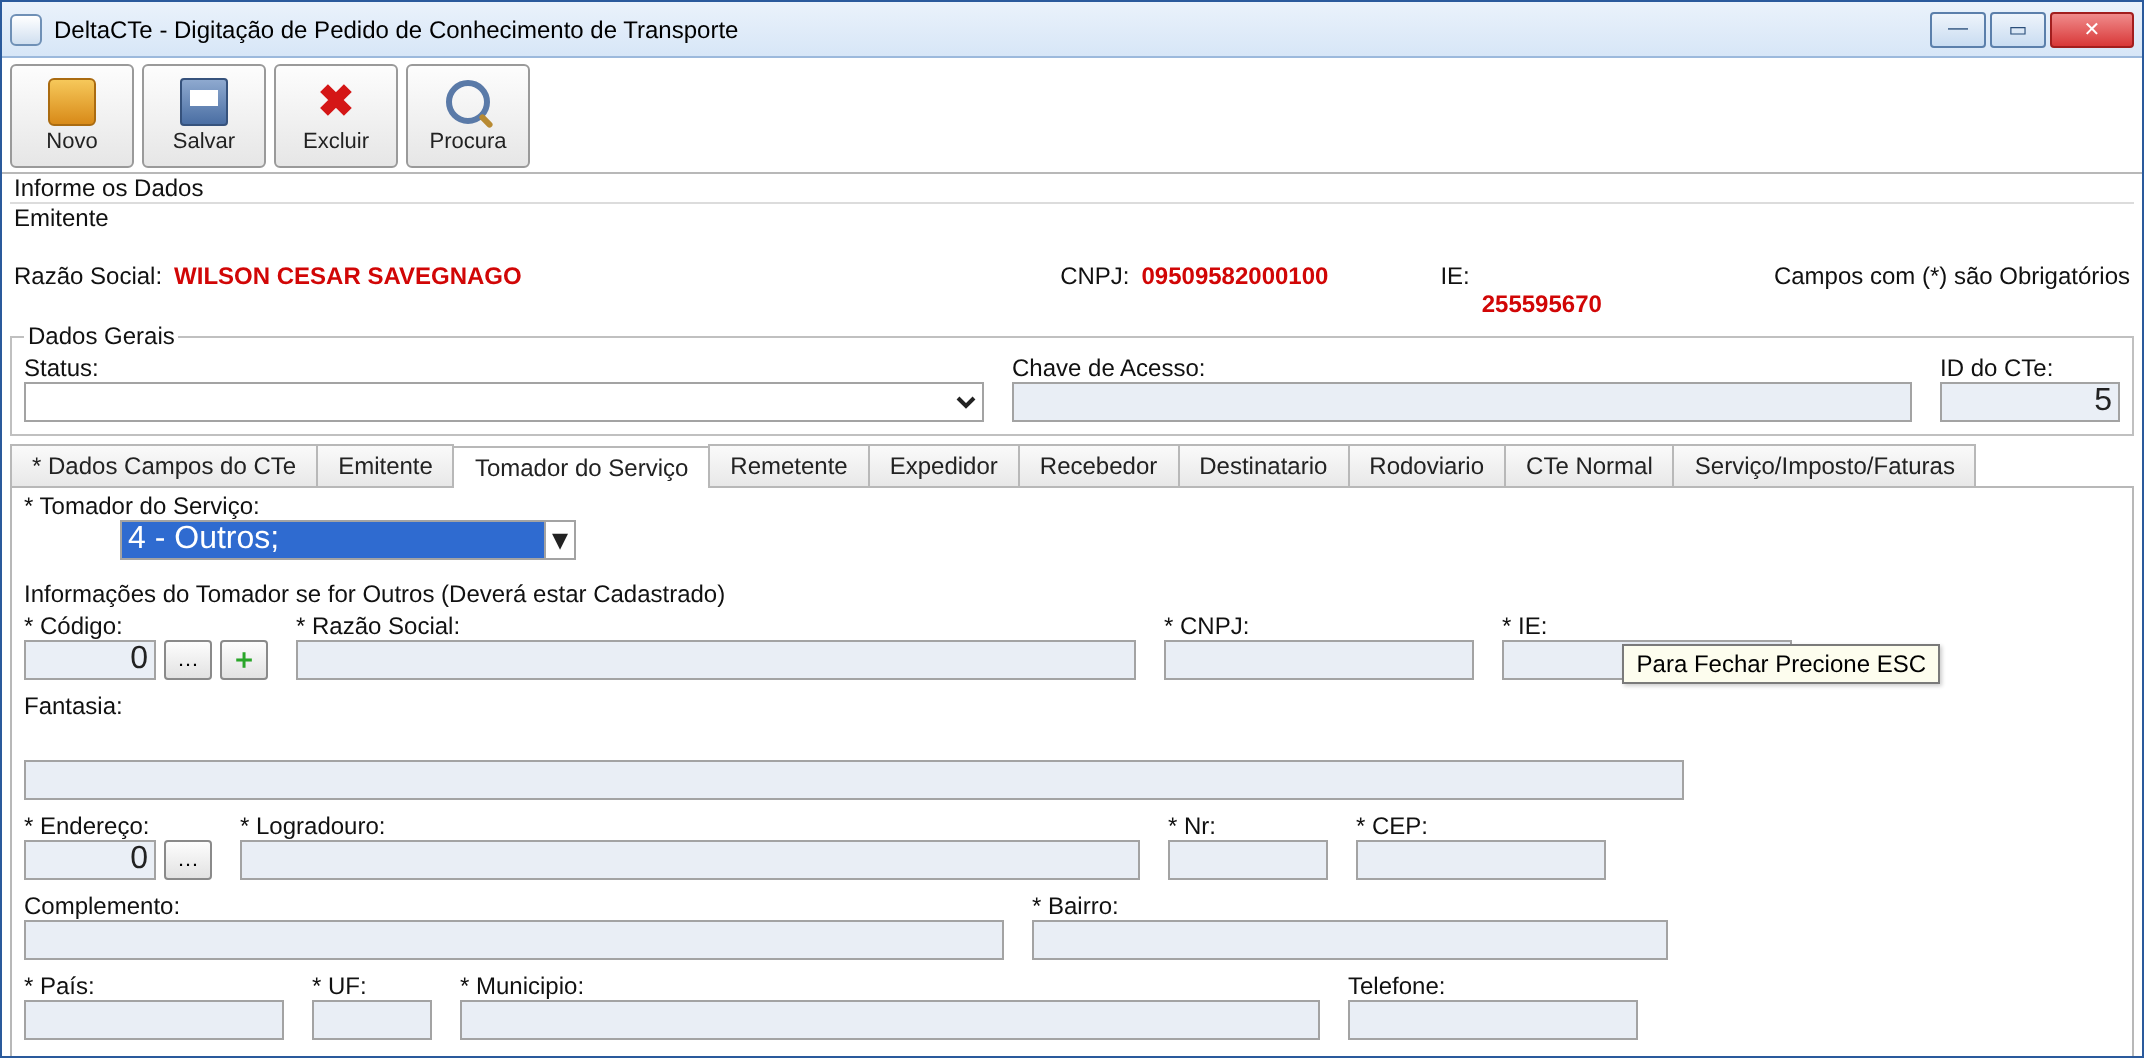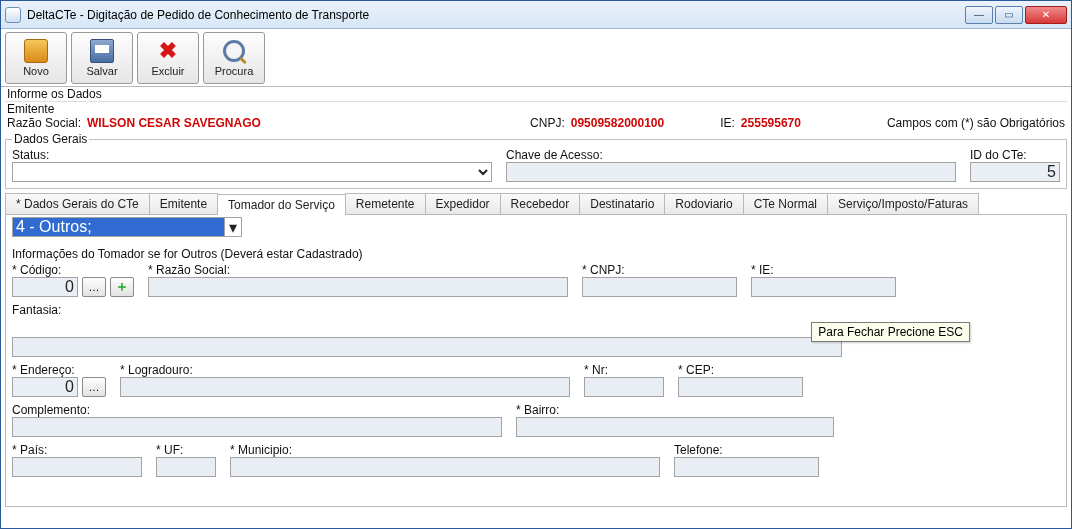--- a/index.html
+++ b/index.html
@@ -33,21 +33,21 @@
   select.inp, input.inp, .inp { height:20px; border:1px solid #a3a3a3; background:#e9eef5; font-size:16px; padding:8px 3px; color:#222; }
   select.inp { background:#fff; }
   input.readonly, .inp.readonly { text-align:right; background:#eaeff6; }
   .tabs { display:flex; border-bottom:1px solid #b8b8b8; margin-top:4px; }
   .tab { border:1px solid #b8b8b8; border-bottom:none; padding:3px 10px; background:linear-gradient(#fafafa,#e8e8e8); margin-right:-1px; font-size:12px; color:#222; }
   .tab.active { background:#fff; position:relative; top:1px; }
   .tab-panel { border:1px solid #b8b8b8; border-top:none; background:#fff; padding:2px 6px 6px 6px; }
   .fld { display:flex; flex-direction:column; }
   .dots-btn { width:24px; height:20px; border:1px solid #8a8a8a; background:linear-gradient(#fdfdfd,#e2e2e2); border-radius:2px; display:flex; align-items:center; justify-content:center; font-size:11px; }
   .plus-btn { width:24px; height:20px; border:1px solid #8a8a8a; background:linear-gradient(#fdfdfd,#e2e2e2); border-radius:2px; display:flex; align-items:center; justify-content:center; color:#2aa62a; font-weight:bold; font-size:14px; }
-  .combo { display:flex; align-items:flex-end; }
+  .combo { display:flex; align-items:flex-end;margin-left:48px; }
   .sel-blue { background:#2f6bd0 !important; color:#fff !important; }
   .tooltip { position:absolute; right:102px; top:322px; border:1px solid #7a7a7a; background:#fdfdee; padding:2px 6px; font-size:12px; box-shadow:1px 1px 2px rgba(0,0,0,.2); }
   fieldset.inner { border:1px solid #c8c8c8; margin:4px 0 0 0; padding:4px 6px 8px 6px; }
 </style>
 </head>
 <body>
 
 <div class="window">
 
   <div class="titlebar">
@@ -91,21 +91,21 @@
 
     <div style="border-top:1px solid #dcdcdc; padding:0 2px;">
       <div class="lbl">Emitente</div>
       <div class="row" style="gap:6px;">
         <span class="lbl">Razão Social:</span>
         <span class="red">WILSON CESAR SAVEGNAGO</span>
         <span style="flex:1"></span>
         <span class="lbl">CNPJ:</span>
         <span class="red" style="margin-right:50px;">09509582000100</span>
         <span class="lbl">IE:</span>
-        <span class="red" style="margin-right:80px;">255595670</span>
+        <span class="red" style="margin-right:80px;margin-top:29px;">255595670</span>
         <span class="lbl">Campos com (*) são Obrigatórios</span>
       </div>
     </div>
 
     <fieldset class="group" style="display:flex; gap:14px; align-items:flex-end;">
       <legend>Dados Gerais</legend>
       <div class="col" style="flex:0 0 480px;">
         <span class="lbl">Status:</span>
         <select class="inp" style="width:100%;">
           <option>0 - Pedido em Digitação;</option>
@@ -115,36 +115,37 @@
         <span class="lbl">Chave de Acesso:</span>
         <input class="inp" style="width: 100%;" value="">
       </div>
       <div class="col" style="flex:0 0 90px;">
         <span class="lbl">ID do CTe:</span>
         <input class="inp readonly" style="width: 100%;" value="5">
       </div>
     </fieldset>
 
     <div class="tabs">
-      <div class="tab">* Dados Gerais do CTe</div>
+      <div class="tab">* Dados Campos do CTe</div>
       <div class="tab">Emitente</div>
       <div class="tab active">Tomador do Serviço</div>
       <div class="tab">Remetente</div>
       <div class="tab">Expedidor</div>
       <div class="tab">Recebedor</div>
       <div class="tab">Destinatario</div>
       <div class="tab">Rodoviario</div>
       <div class="tab">CTe Normal</div>
       <div class="tab">Serviço/Imposto/Faturas</div>
     </div>
 
     <div class="tab-panel" style="height:292px; position:relative;">
       <fieldset class="inner" style="border:none;padding:0;margin:0;">
 
         <div class="fld" style="width:232px;">
+          <span class="lbl">* Tomador do Serviço:</span>
           <div class="combo">
             <input class="inp sel-blue" style="width: 212px; border-right: none;" value="4 - Outros;">
             <div class="inp" style="width:18px;display:flex;align-items:center;justify-content:center;background:#fff;">▾</div>
           </div>
         </div>
 
         <div class="lbl" style="margin-top:10px;">Informações do Tomador se for Outros (Deverá estar Cadastrado)</div>
 
         <div class="row" style="gap:14px; align-items:flex-end; margin-top:2px;">
           <div class="fld">

